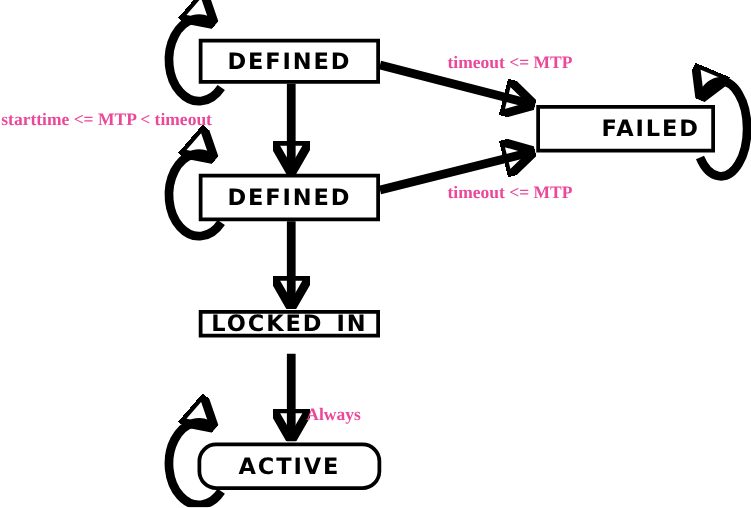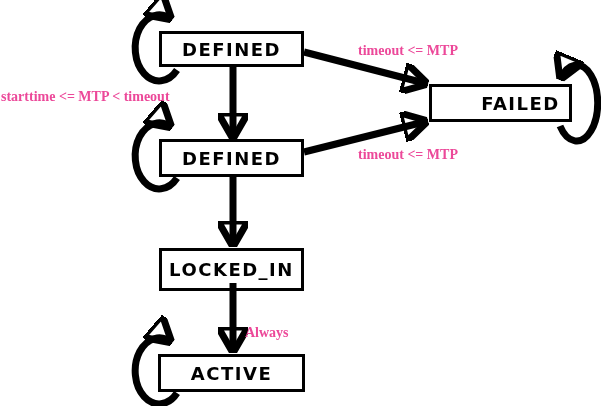--- a/index.html
+++ b/index.html
@@ -47,22 +47,22 @@
     font-size: 14px;
     color: #ec4899;
     white-space: nowrap;
     z-index: 3;
     font-family: Liberation Serif, serif;
   }
   
   .st-defined   { left: 159px; top:  31px; width: 145px; height: 36px; }
   .st-started   { left: 159px; top: 139px; width: 145px; height: 38px; }
   .st-failed    { left: 429px; top:  84px; width: 143px; height: 38px; padding-left: 40px; }
-  .st-locked-in { left: 159px; top: 248px; width: 145px; height: 43px; text-align: right; }
-  .st-active    { left: 158px; top: 354px; width: 147px; height: 38px; }
+  .st-locked-in { left: 159px; top: 248px; width: 145px; height: 22px; text-align: right; }
+  .st-active    { left: 158px; top: 354px; width: 147px; height: 38px; border-radius: 15px; }
   
   .lb-starttime      { left:   1px; top:  89px; text-align: right; }
   .lb-timeout-top    { left: 358px; top:  43px; }
   .lb-timeout-bottom { left: 358px; top: 147px; }
   .lb-threshold      { left: 243px; top: 190px; }
   .lb-always         { left: 245px; top: 301px; margin-top: 24px; }
 </style>
 </head>
 <body>
 

